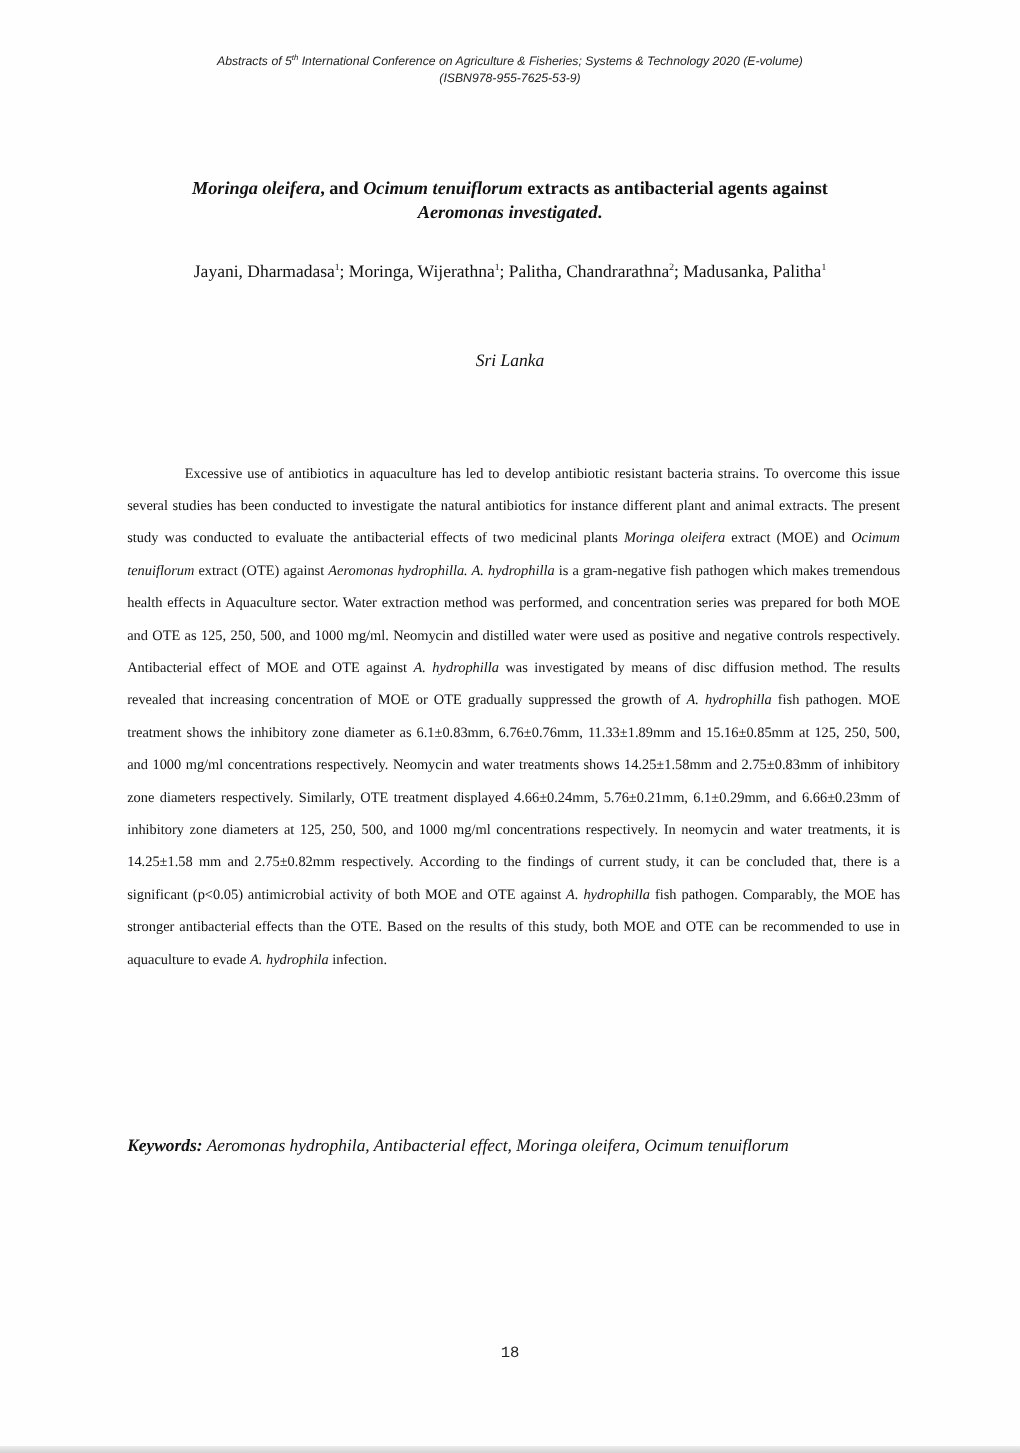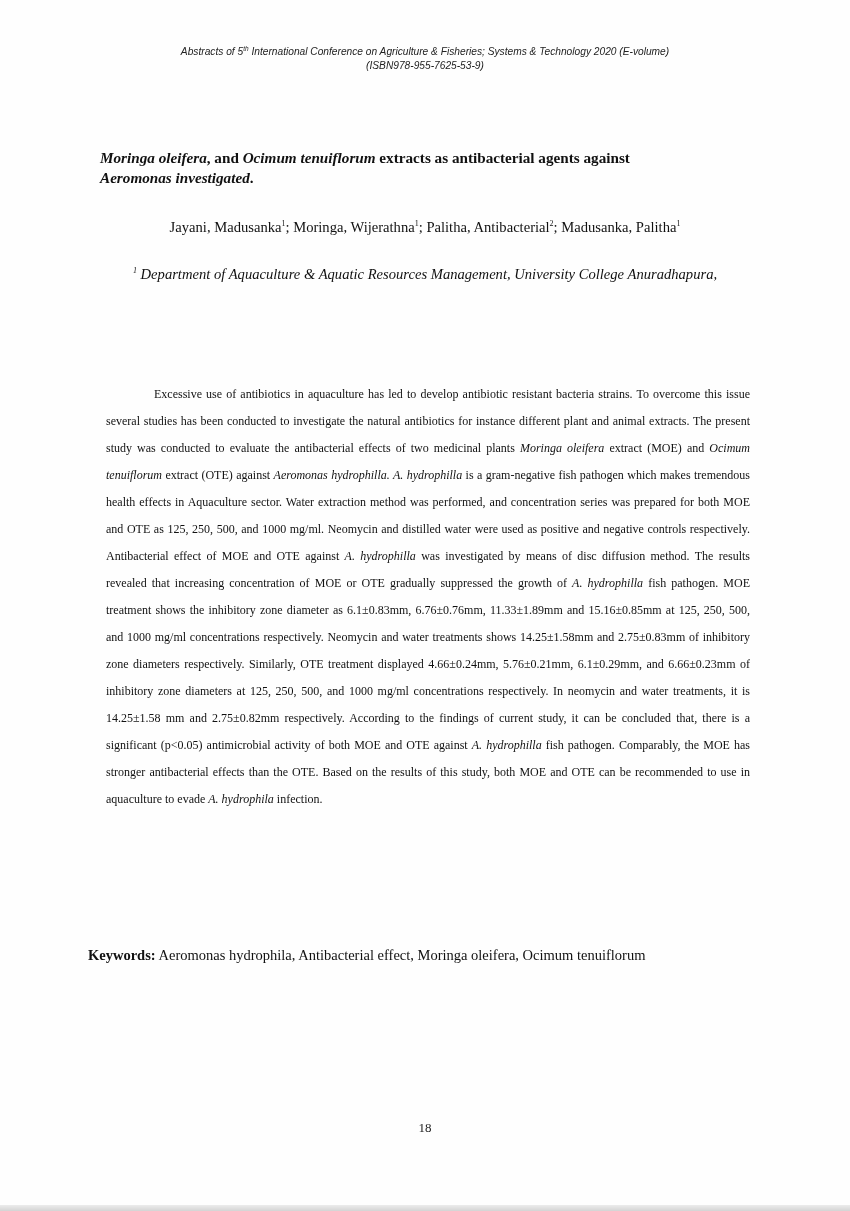--- a/index.html
+++ b/index.html
@@ -9,21 +9,21 @@
   }
   .page { position: absolute; left: 0; top: 0; width: 850px; height: 1205px; background: #fefefe; }
   .bottom-shadow { position: absolute; left: 0; top: 1205px; width: 850px; height: 6px;
     background: linear-gradient(#ececec, #d4d4d4); }
   .header {
     position: absolute; top: 45px; left: 100px; width: 650px; text-align: center;
     font-family: "Liberation Sans", sans-serif; font-style: italic; font-size: 10.2px; line-height: 14px; color: #222;
   }
   .header sup { font-size: 6.5px; vertical-align: 4px; line-height: 0; }
   .title {
-    position: absolute; top: 148px; left: 100px; width: 650px; text-align: left;
+    position: absolute; top: 148px; left: 100px; width: 650px; text-align: center;
     font-weight: bold; font-size: 15.2px; line-height: 20px;
   }
   .title i { font-style: italic; }
   .authors {
     position: absolute; top: 217px; left: 100px; width: 650px; text-align: center;
     font-size: 14.6px; line-height: 20px;
   }
   .authors sup { font-size: 8px; vertical-align: 6px; line-height: 0; }
   .affil {
     position: absolute; left: 100px; width: 650px; text-align: center;
@@ -32,49 +32,49 @@
   .affil sup { font-size: 8px; vertical-align: 6px; line-height: 0; }
   .a1 { top: 264px; }
   .a1b { top: 291px; }
   .a2 { top: 317px; }
   .abstract {
     position: absolute; top: 381px; left: 106px; width: 644px;
     font-size: 12px; line-height: 27px; text-align: justify; text-indent: 48px;
   }
   .abstract i { font-style: italic; }
   .keywords {
-    position: absolute; top: 945px; left: 88px; width: 644px;
-    font-size: 14.5px; line-height: 20px; 
+    position: absolute; top: 945px; left: 106px; width: 644px;
+    font-size: 14.5px; line-height: 20px; font-style: italic;
   }
   .keywords b { font-weight: bold; }
   .pagenum {
     position: absolute; top: 1120px; left: 375px; width: 100px; text-align: center;
-    font-family: Liberation Serif, serif; font-size: 13px; color: #222;
+    font-family: Liberation Mono, monospace; font-size: 13px; color: #222;
   }
 </style>
 </head>
 <body>
 
 <div class="page">
 
   <div class="header">
     <div><span>Abstracts of 5</span><sup>th</sup><span> International Conference on Agriculture &amp; Fisheries; Systems &amp; Technology 2020 (E-volume)</span></div>
     <div>(ISBN978-955-7625-53-9)</div>
   </div>
 
   <div class="title">
     <i>Moringa oleifera</i><span>, and </span><i>Ocimum tenuiflorum</i><span> extracts as antibacterial agents against</span><br>
     <i>Aeromonas investigated</i><span>.</span>
   </div>
 
   <div class="authors">
-    <span><span>Jayani, Madusanka</span><sup>1</sup><span>; </span></span><span><span>Moringa, Wijerathna</span><sup>1</sup><span>; </span></span><span><span>Palitha, Antibacterial</span><sup>2</sup><span>; </span></span><span><span>Madusanka, Palitha</span><sup>1</sup><span></span></span>
+    <span><span>Jayani, Dharmadasa</span><sup>1</sup><span>; </span></span><span><span>Moringa, Wijerathna</span><sup>1</sup><span>; </span></span><span><span>Palitha, Chandrarathna</span><sup>2</sup><span>; </span></span><span><span>Madusanka, Palitha</span><sup>1</sup><span></span></span>
   </div>
 
-  <div class="affil a1"><sup>1</sup><span> Department of Aquaculture &amp; Aquatic Resources Management, University College Anuradhapura,</span></div>
+  <div class="affil a1b">Sri Lanka</div>
 
   <div class="abstract" id="abstract"><span>Excessive use of antibiotics in aquaculture has led to develop antibiotic resistant bacteria strains. To overcome this issue several studies has been conducted to investigate the natural antibiotics for instance different plant and animal extracts. The present study was conducted to evaluate the antibacterial effects of two medicinal plants </span><i>Moringa oleifera</i><span> extract (MOE) and </span><i>Ocimum tenuiflorum</i><span> extract (OTE) against </span><i>Aeromonas hydrophilla. A. hydrophilla</i><span> is a gram-negative fish pathogen which makes tremendous health effects in Aquaculture sector. Water extraction method was performed, and concentration series was prepared for both MOE and OTE as 125, 250, 500, and 1000 mg/ml. Neomycin and distilled water were used as positive and negative controls respectively. Antibacterial effect of MOE and OTE against </span><i>A. hydrophilla</i><span> was investigated by means of disc diffusion method. The results revealed that increasing concentration of MOE or OTE gradually suppressed the growth of </span><i>A. hydrophilla</i><span> fish pathogen. MOE treatment shows the inhibitory zone diameter as 6.1±0.83mm, 6.76±0.76mm, 11.33±1.89mm and 15.16±0.85mm at 125, 250, 500, and 1000 mg/ml concentrations respectively. Neomycin and water treatments shows 14.25±1.58mm and 2.75±0.83mm of inhibitory zone diameters respectively. Similarly, OTE treatment displayed 4.66±0.24mm, 5.76±0.21mm, 6.1±0.29mm, and 6.66±0.23mm of inhibitory zone diameters at 125, 250, 500, and 1000 mg/ml concentrations respectively. In neomycin and water treatments, it is 14.25±1.58 mm and 2.75±0.82mm respectively. According to the findings of current study, it can be concluded that, there is a significant (p&lt;0.05) antimicrobial activity of both MOE and OTE against </span><i>A. hydrophilla</i><span> fish pathogen. Comparably, the MOE has stronger antibacterial effects than the OTE. Based on the results of this study, both MOE and OTE can be recommended to use in aquaculture to evade </span><i>A. hydrophila</i><span> infection.</span></div>
 
   <div class="keywords"><b>Keywords:</b><span> Aeromonas hydrophila, Antibacterial effect, Moringa oleifera, Ocimum tenuiflorum</span></div>
 
   <div class="pagenum">18</div>
 </div>
 <div class="bottom-shadow"></div>
 
 </body></html>

